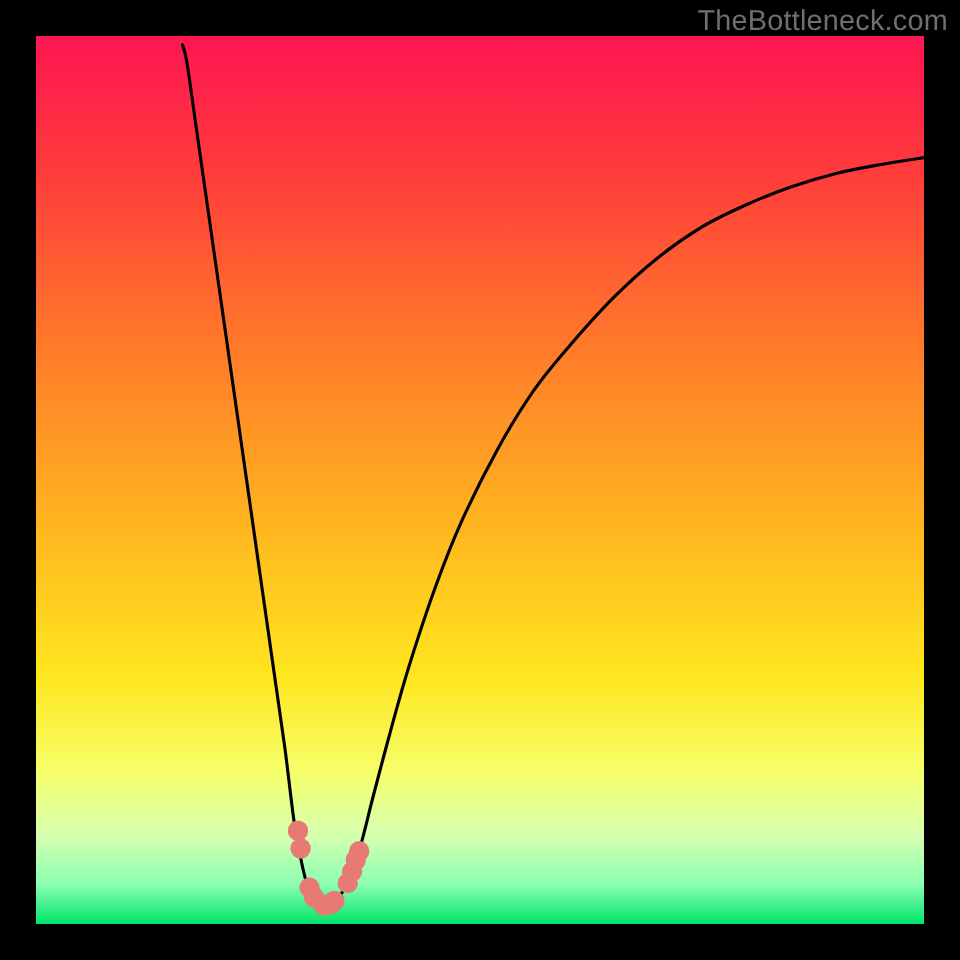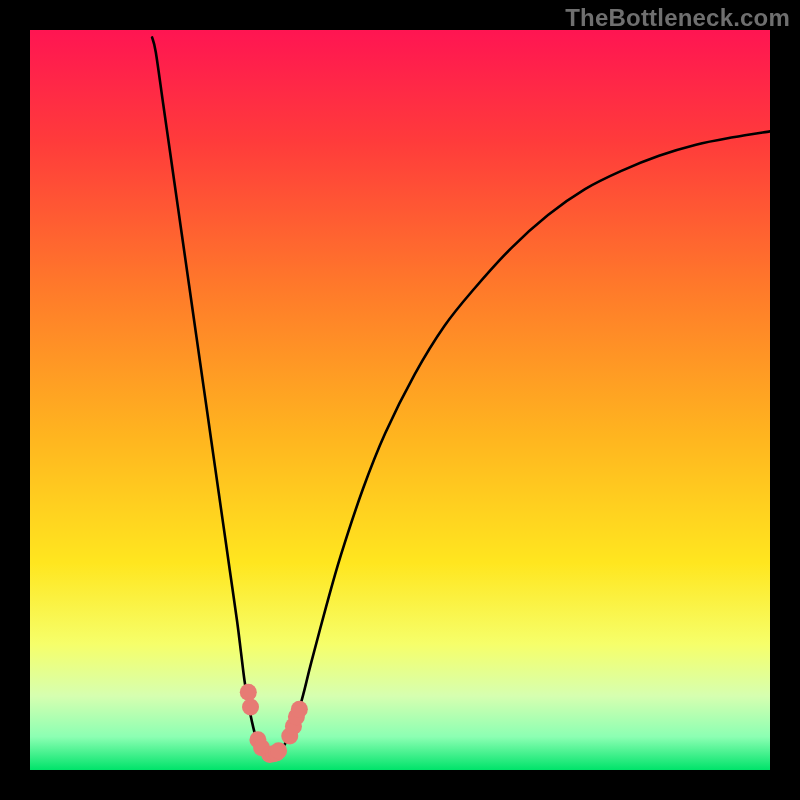--- a/index.html
+++ b/index.html
@@ -24,21 +24,21 @@
     top: 30px;
     width: 740px;
     height: 740px;
   }
   .watermark {
     position: absolute;
     top: 4px;
     right: 10px;
     font-family: Arial, Helvetica, sans-serif;
     font-size: 24px;
-    font-weight: 700;
+    font-weight: 400;
     color: #6f6f6f;
     letter-spacing: 0.2px;
   }
 </style>
 </head>
 <body>
 
 <div class="frame">
 
   <svg class="plot" viewBox="0 0 740 740" width="740" height="740" preserveAspectRatio="none">

